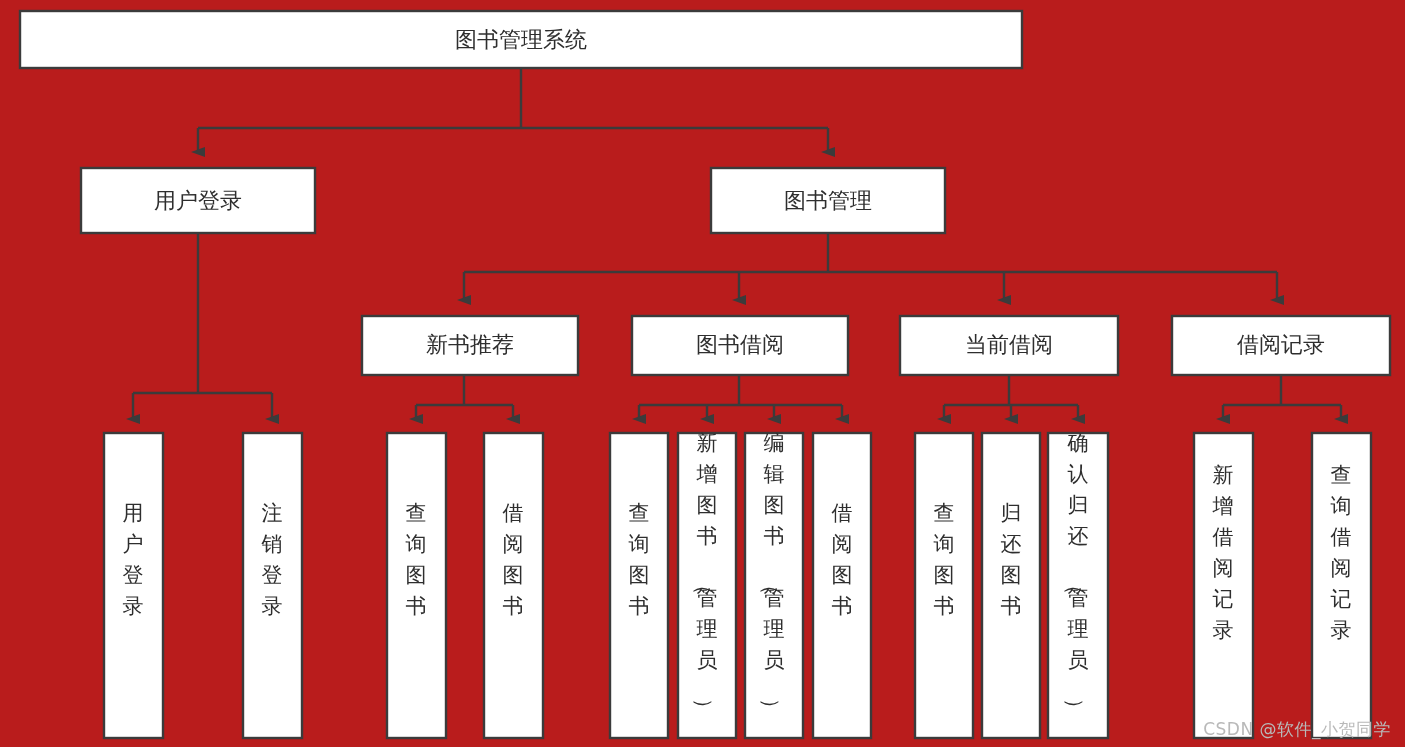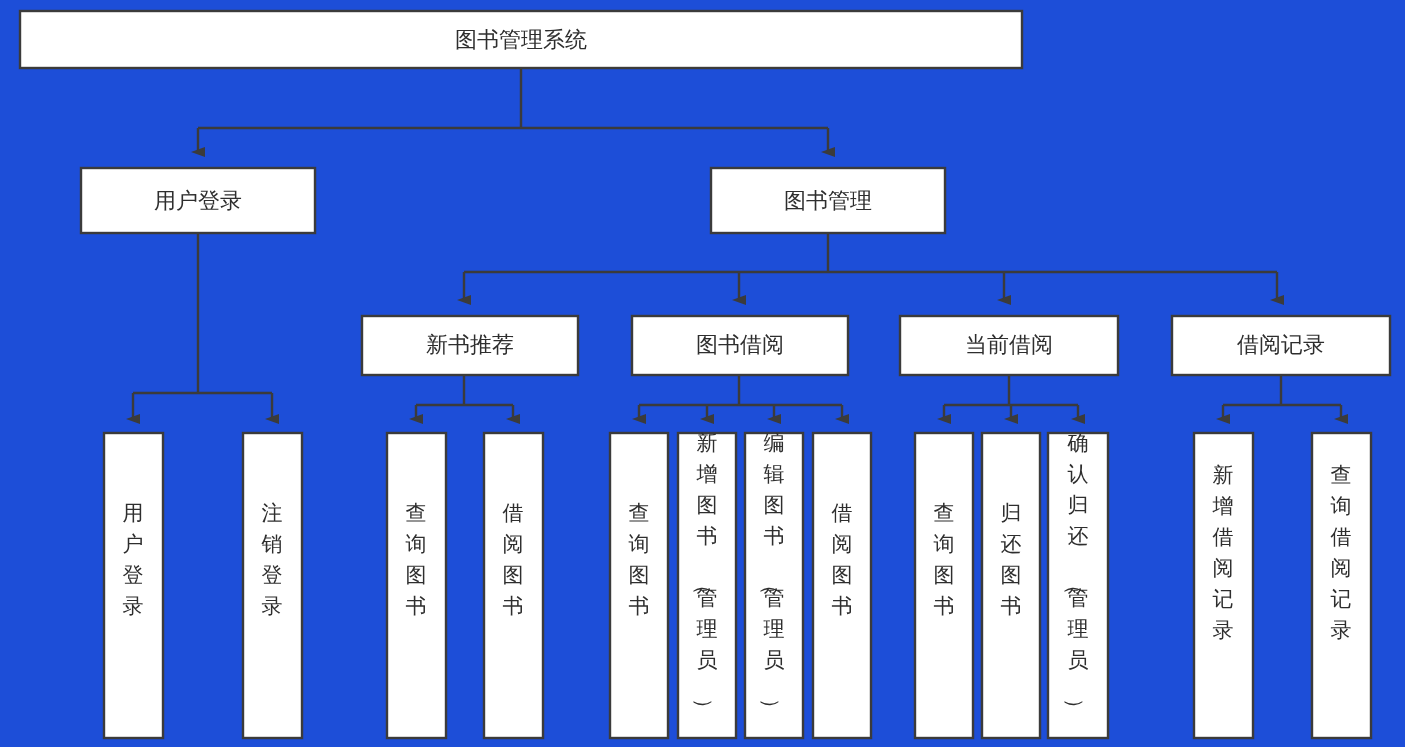--- a/index.html
+++ b/index.html
@@ -12,21 +12,21 @@
     width: 1405px;
     height: 747px;
     font-family: "DejaVu Sans", "Liberation Sans", sans-serif;
     overflow: hidden;
     position: relative;
   }
   #diagram-root {
     position: relative;
     width: 1405px;
     height: 747px;
-    background: #1d4ed8;
+    background: #b91c1c;
   }
   svg.tree-canvas {
     position: absolute;
     top: 0;
     left: 0;
     width: 1405px;
     height: 747px;
     display: block;
   }
   .node-box {
@@ -221,14 +221,15 @@
       <text class="node-label-v vlabel" x="1223" y="482"><tspan x="1223" dy="0">新</tspan><tspan x="1223" dy="31">增</tspan><tspan x="1223" dy="31">借</tspan><tspan x="1223" dy="31">阅</tspan><tspan x="1223" dy="31">记</tspan><tspan x="1223" dy="31">录</tspan></text>
     </g>
 
     <g>
       <rect class="node-box" x="1312" y="433" width="59" height="305"></rect>
       <text class="node-label-v vlabel" x="1341" y="482"><tspan x="1341" dy="0">查</tspan><tspan x="1341" dy="31">询</tspan><tspan x="1341" dy="31">借</tspan><tspan x="1341" dy="31">阅</tspan><tspan x="1341" dy="31">记</tspan><tspan x="1341" dy="31">录</tspan></text>
     </g>
 
   </svg>
 
+  <div class="watermark-text">CSDN @软件_小贺同学</div>
 
 </div>
 
 </body></html>

